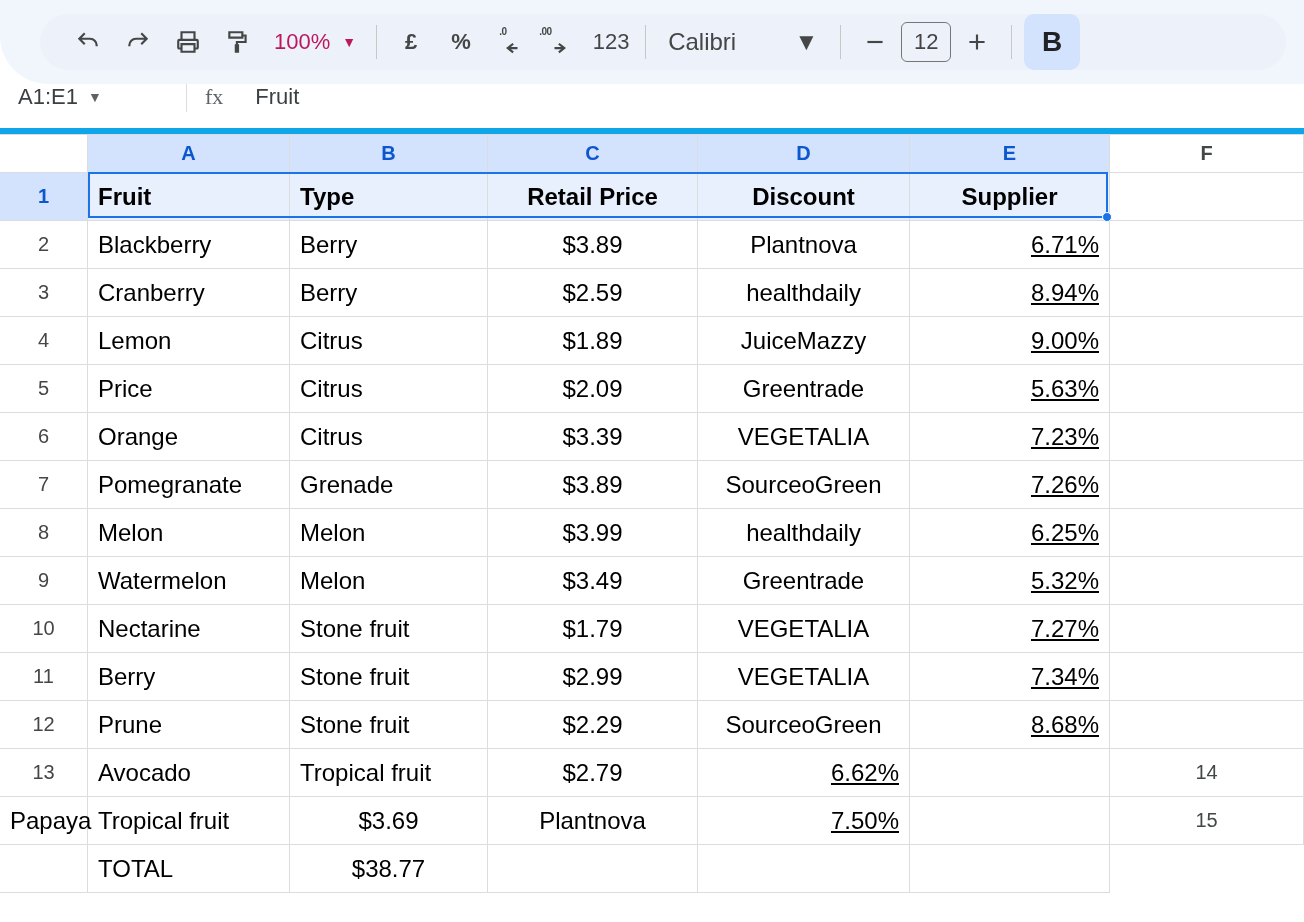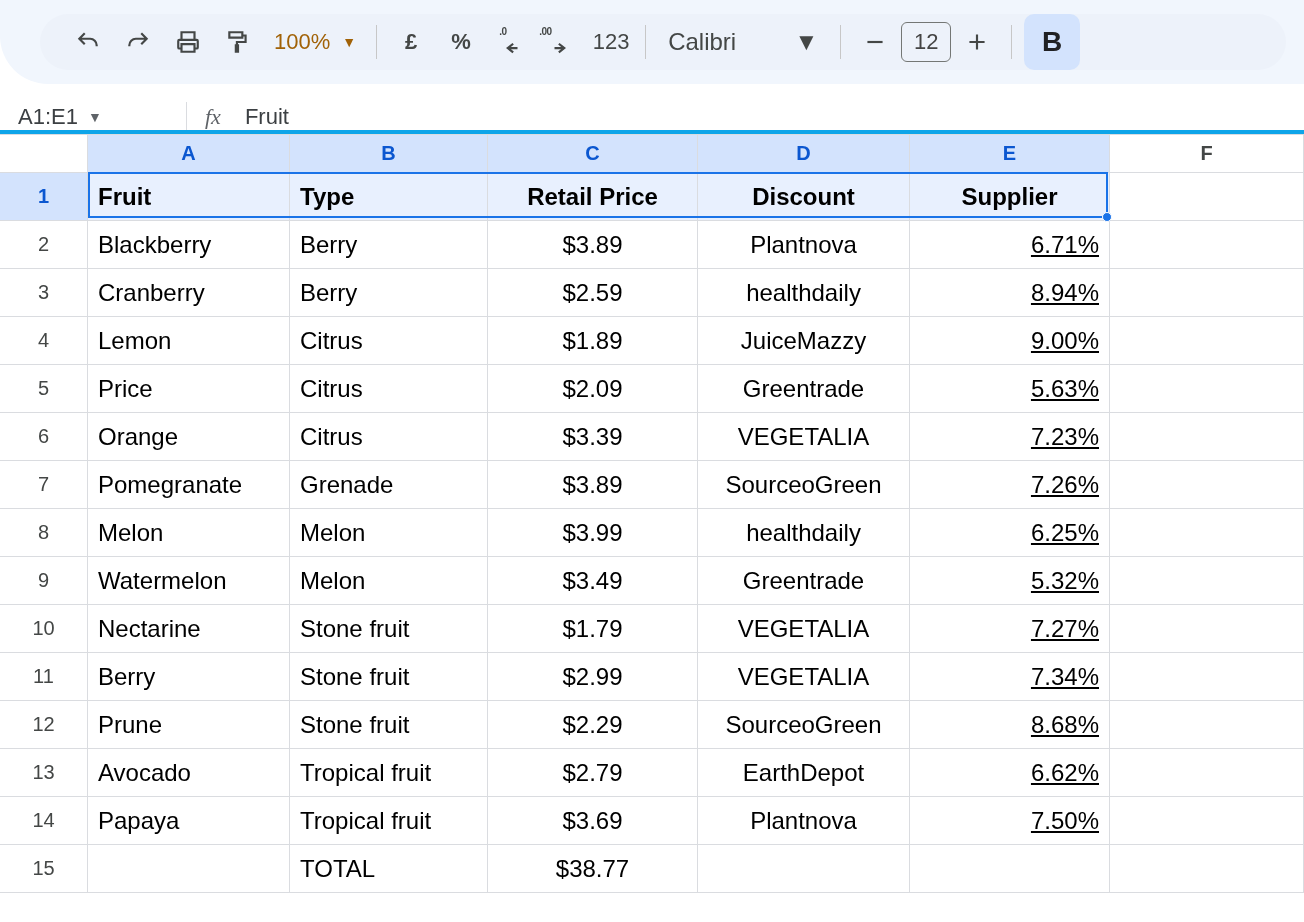--- a/index.html
+++ b/index.html
@@ -27,21 +27,21 @@
     border-radius: 6px;
     color: #444746;
     cursor: pointer;
     position: relative;
   }
   .tbtn svg { width: 26px; height: 26px; }
   .zoom-group {
     display: flex; align-items: center;
     padding: 0 8px;
     font-size: 22px;
-    color: #a16207;
+    color: #be185d;
     gap: 4px;
   }
   .zoom-group .chev { font-size: 14px; margin-left: 8px; }
   .sep {
     width: 1px; height: 34px; background: #c7c7c7; margin: 0 6px;
   }
   .txtbtn {
     min-width: 44px; height: 44px;
     display: flex; align-items: center; justify-content: center;
     font-size: 22px; font-weight: 600; color: #444746;
@@ -66,33 +66,33 @@
     width: 56px; height: 56px;
     background: #d3e3fd;
     border-radius: 10px;
     display:flex; align-items:center; justify-content:center;
     font-weight: 800; font-size: 28px; color:#202124;
     cursor:pointer;
   }
 
   
   .formula-row {
-    display:flex; align-items:flex-end;
+    display:flex; align-items:flex-start;
     height: 50px;
-    border-bottom: 4px solid #0ea5e9;
+    border-bottom: 6px solid #0ea5e9;
     padding: 0 0 0 18px;
   }
   .name-box {
     display:flex; align-items:center; gap: 10px;
     font-size: 22px; color:#3c4043;
     min-width: 150px;
   }
   .name-box .chev { color:#5f6368; font-size:14px; }
   .formula-sep { width:1px; height:28px; background:#dadce0; margin:0 18px; }
-  .fx { font-style: italic; font-family: "Times New Roman", serif; font-size:22px; color:#5f6368; margin-right:24px; }
+  .fx { font-family: "Times New Roman", serif; font-size:22px; color:#5f6368; margin-right:32px; }
   .formula-txt { font-size: 22px; color:#3c4043; }
 
   
   .grid {
     display: grid;
     grid-template-columns: 88px 202px 198px 210px 212px 200px 194px;
     font-size: 24px;
     color:#000;
     border-top: 1px solid #dadce0;
   }
@@ -317,21 +317,20 @@
       <div class="cell">Prune</div>
       <div class="cell">Stone fruit</div>
       <div class="cell center">$2.29</div>
       <div class="cell center">SourceoGreen</div>
       <div class="cell right">8.68%</div>
       <div class="cell"></div>
       <div class="rowhdr">13</div>
       <div class="cell">Avocado</div>
       <div class="cell">Tropical fruit</div>
       <div class="cell center">$2.79</div>
-      <div class="cell center">EarthDepot</div>
       <div class="cell right">6.62%</div>
       <div class="cell"></div>
       <div class="rowhdr">14</div>
       <div class="cell">Papaya</div>
       <div class="cell">Tropical fruit</div>
       <div class="cell center">$3.69</div>
       <div class="cell center">Plantnova</div>
       <div class="cell right">7.50%</div>
       <div class="cell"></div>
       <div class="rowhdr">15</div>

